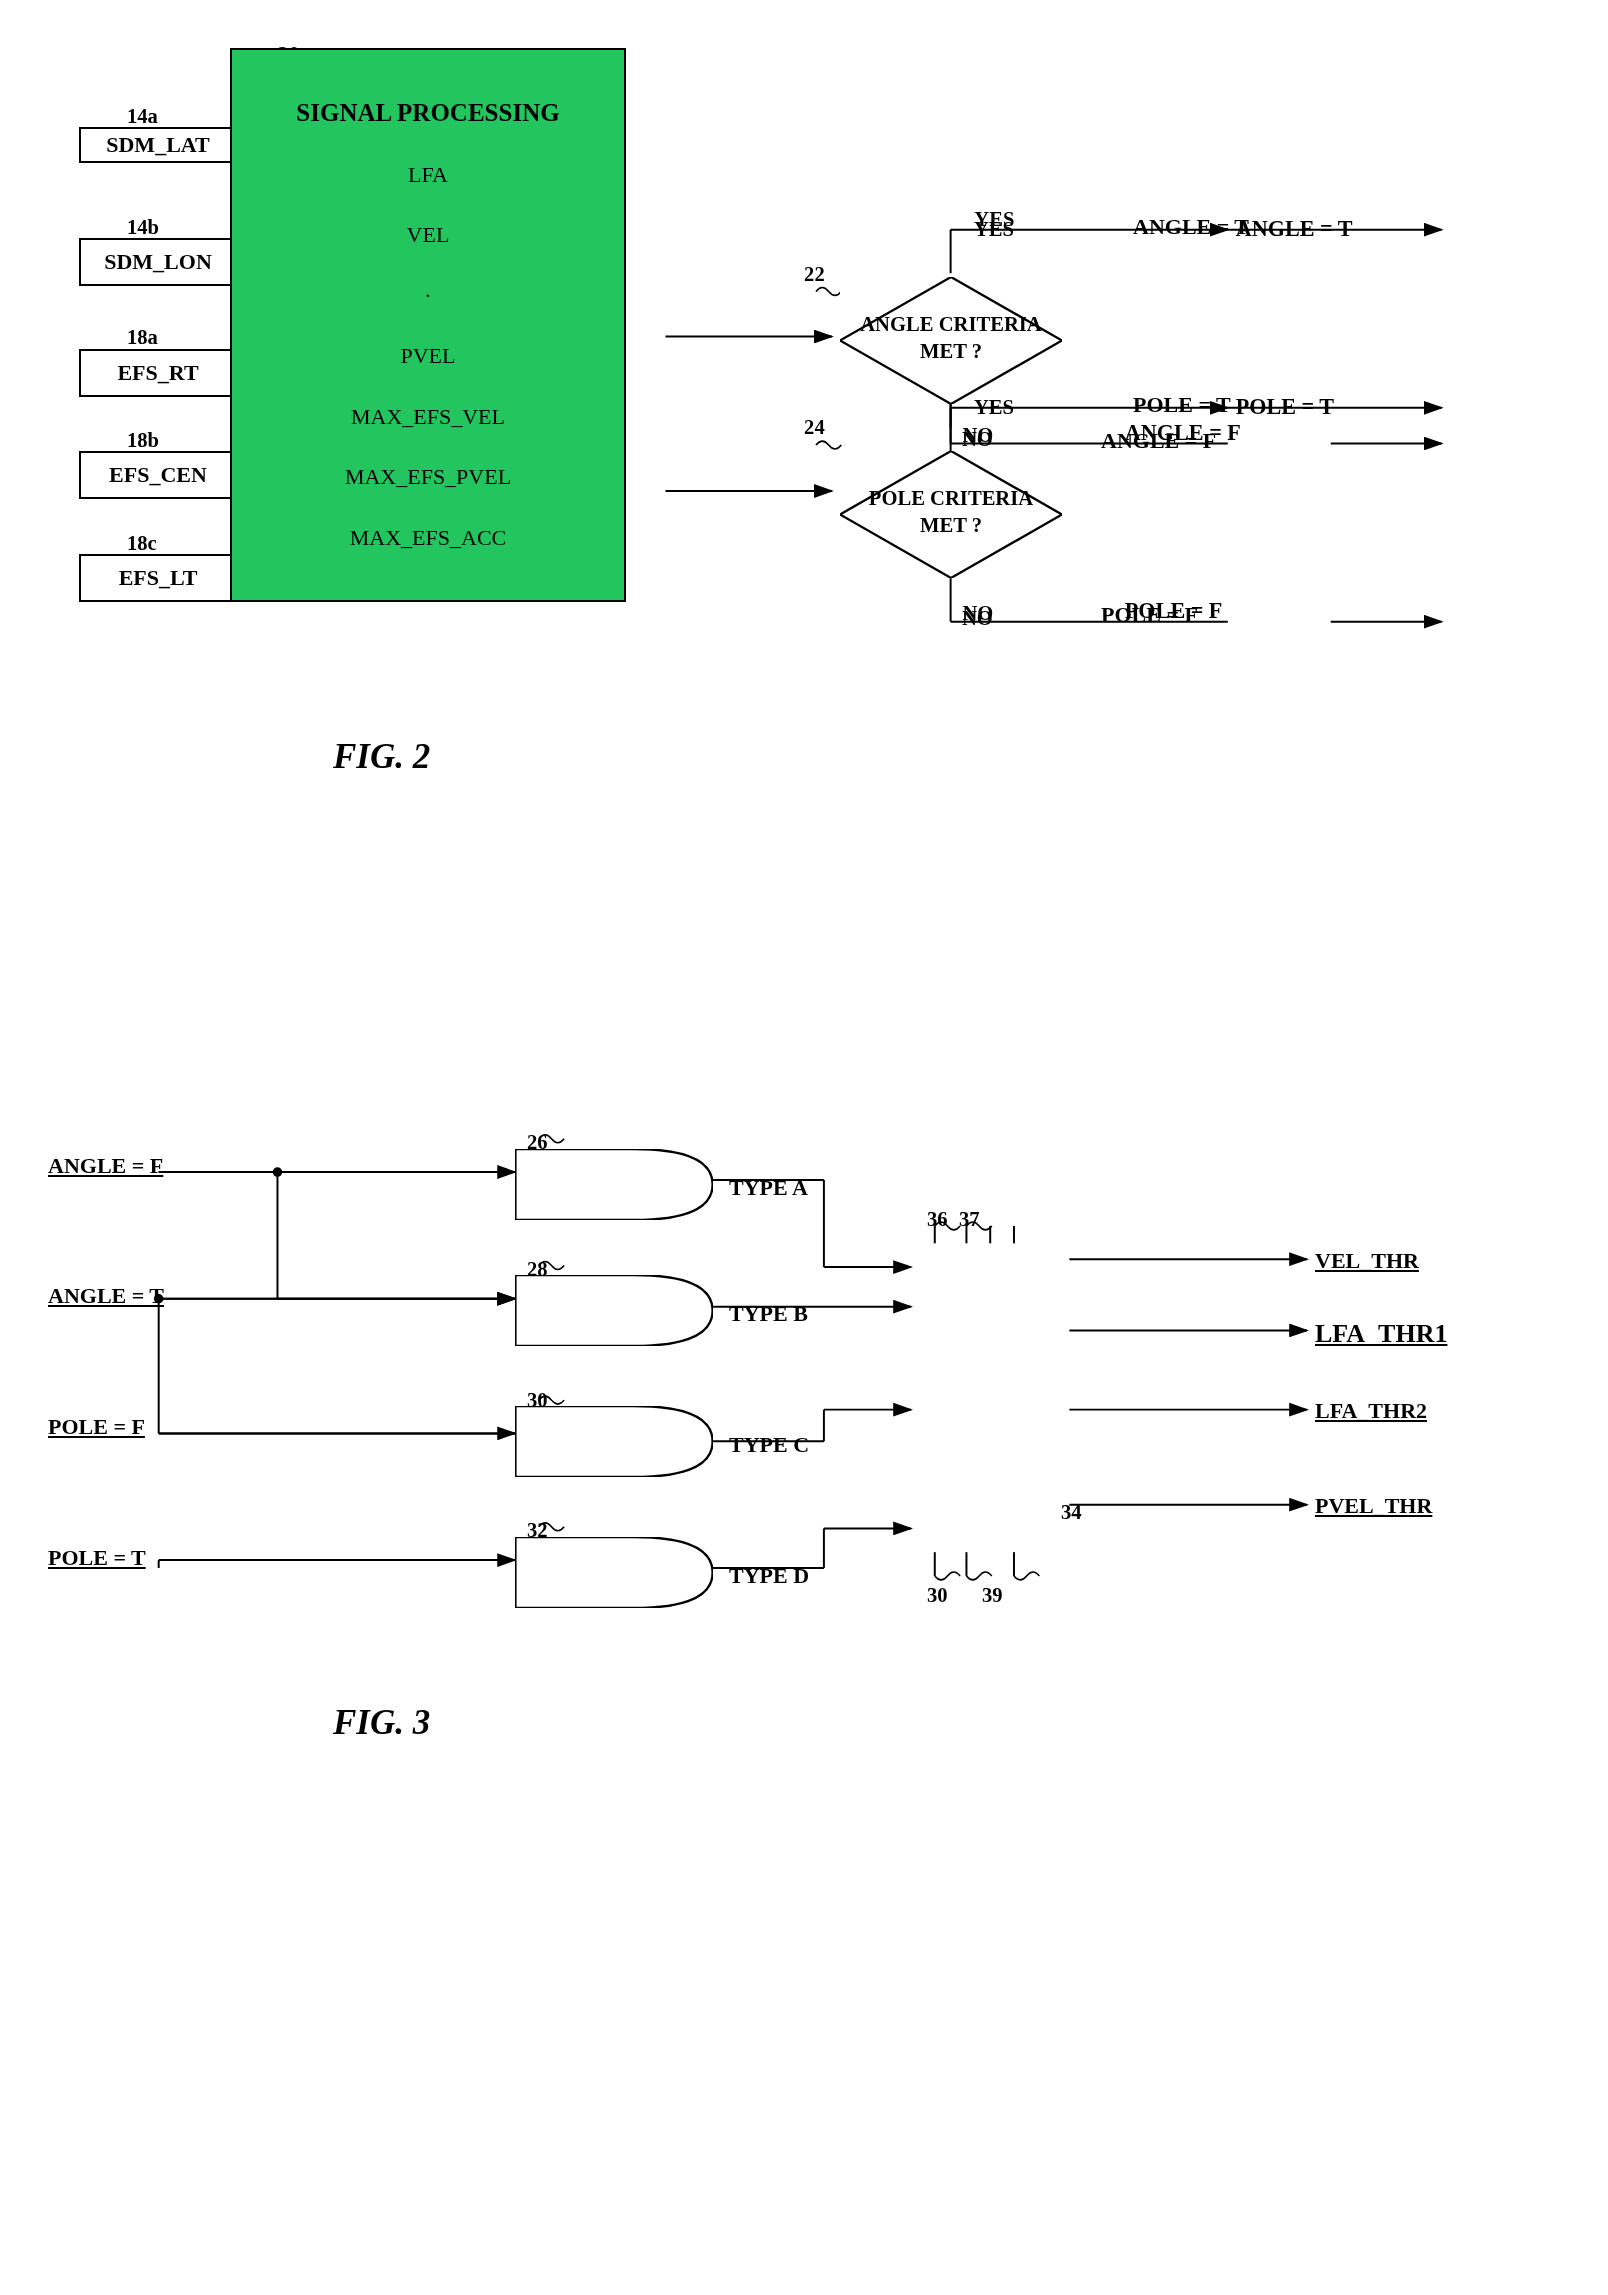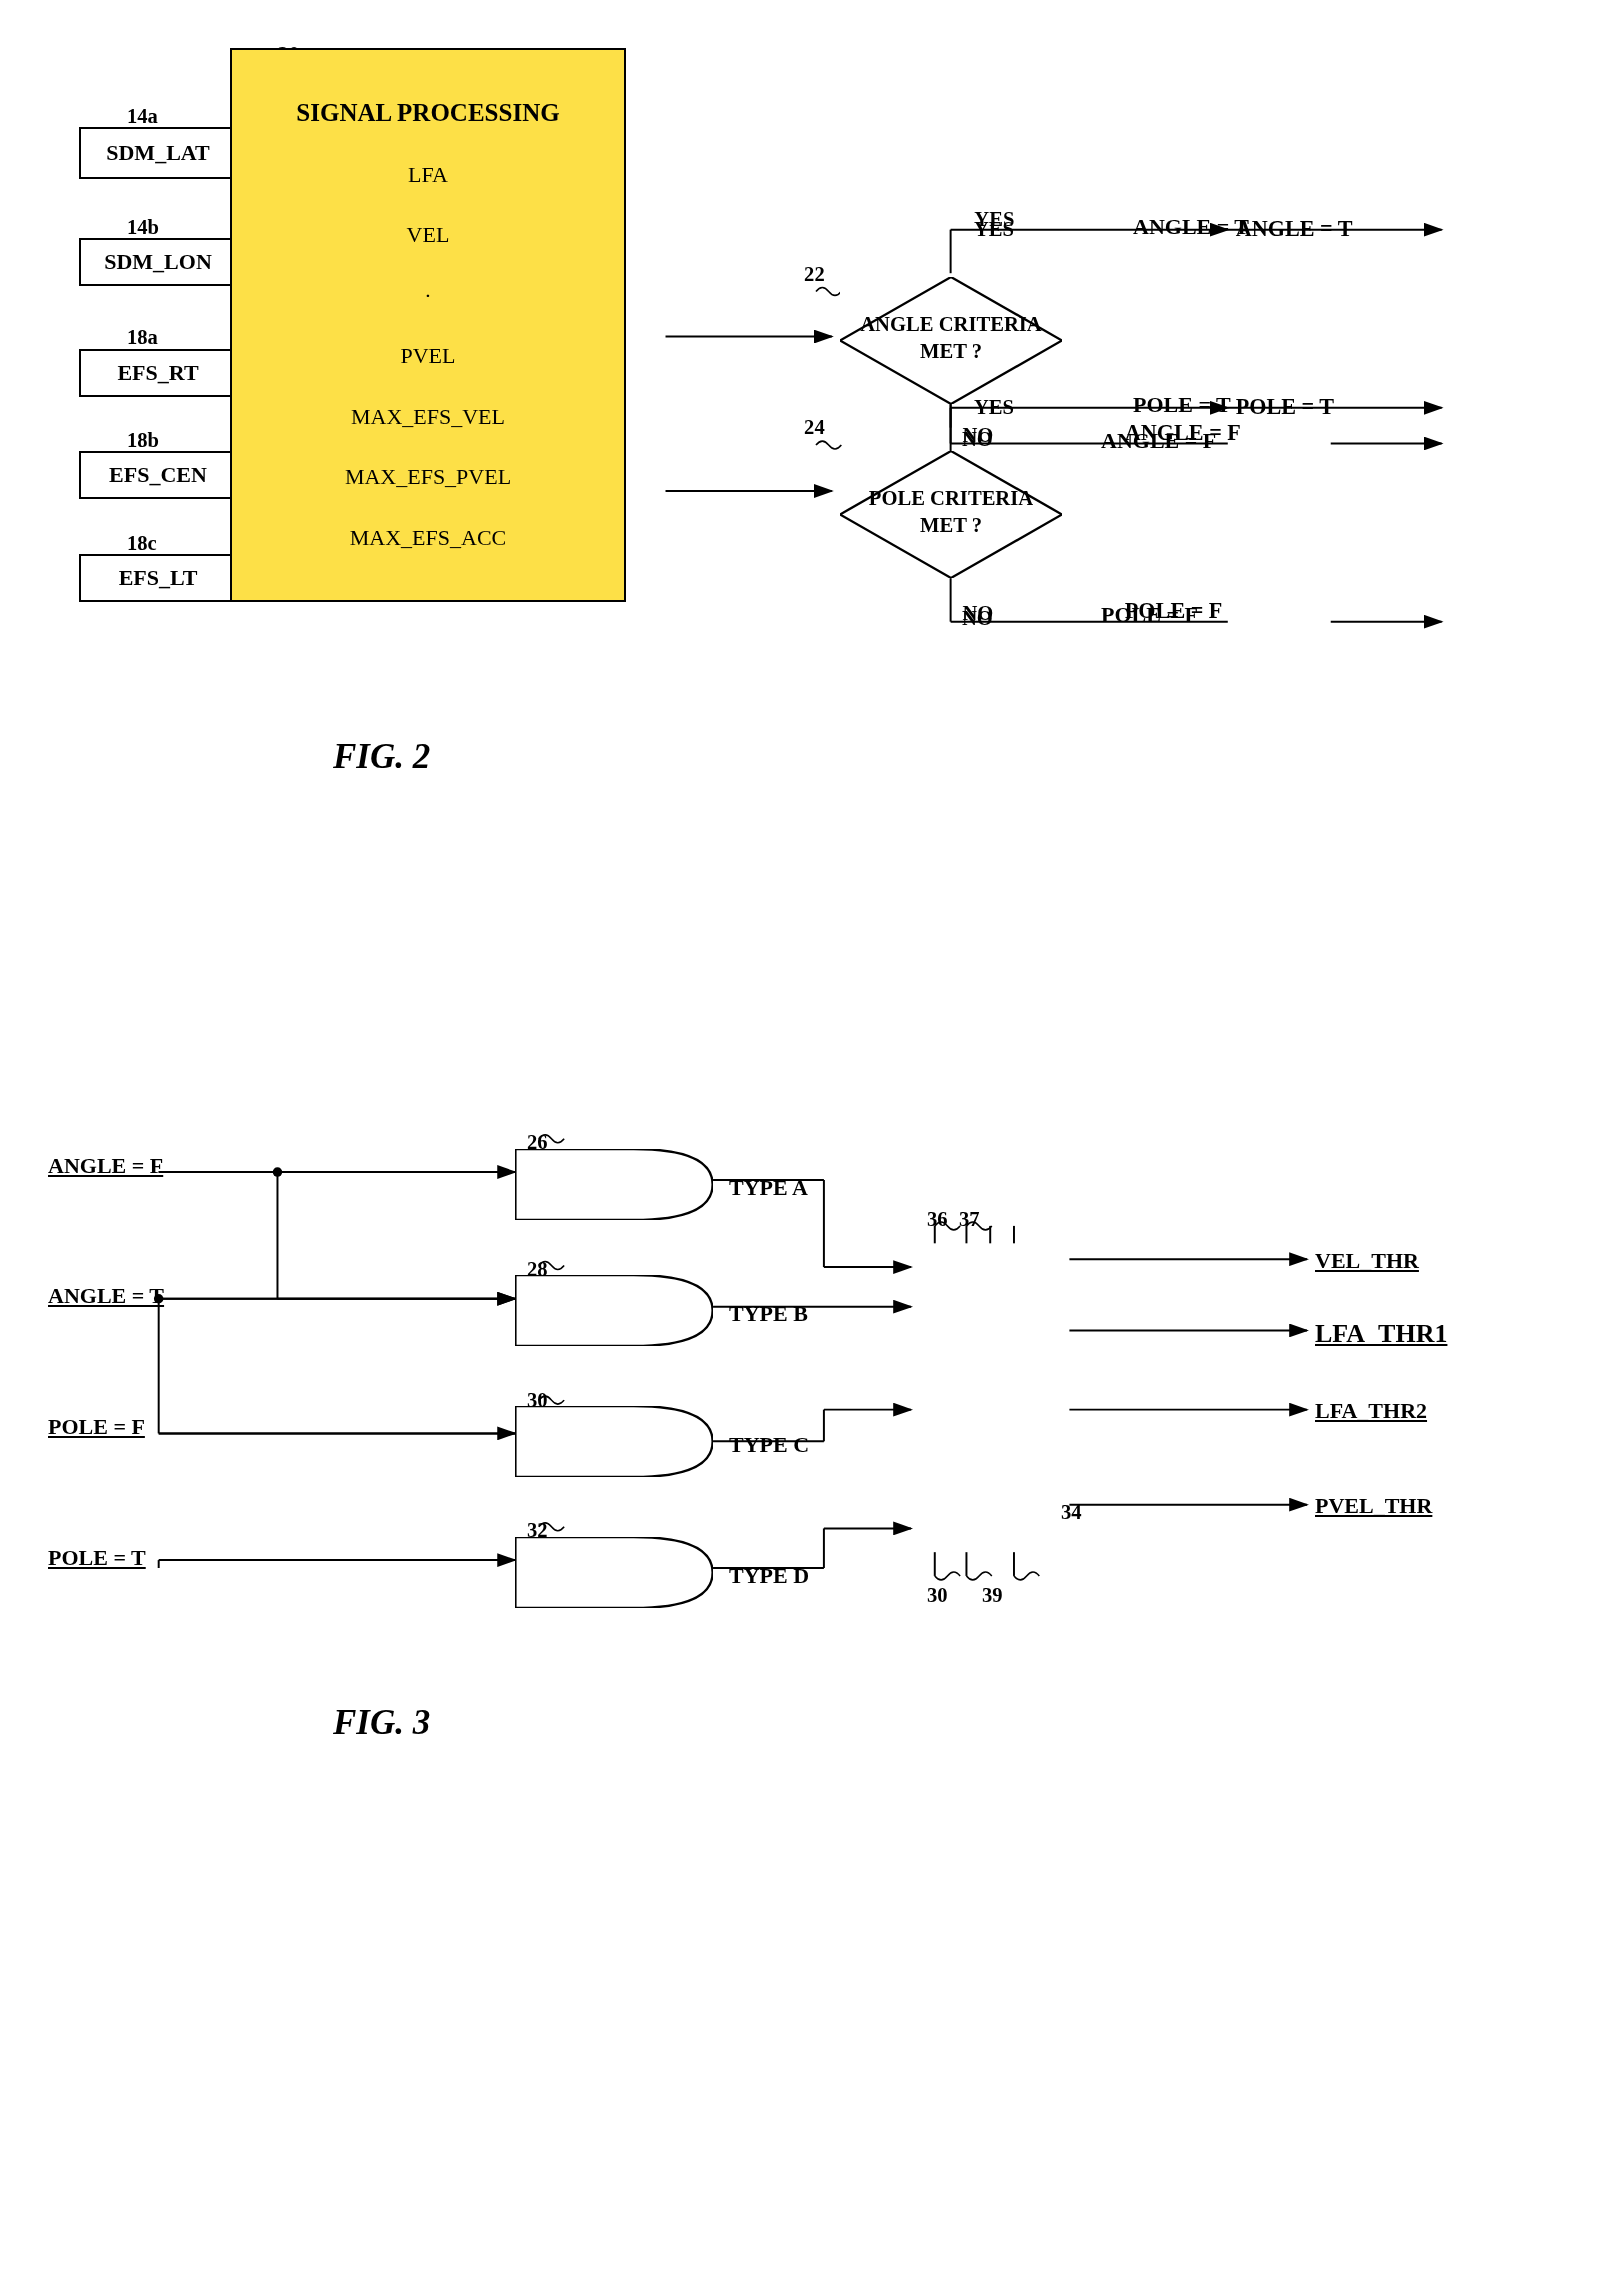--- a/index.html
+++ b/index.html
@@ -31,21 +31,21 @@
       font-weight: bold;
     }
 
     
     .sig-proc-box {
       position: absolute;
       top: 48px; left: 230px;
       width: 396px;
       height: 554px;
       border: 2.4px solid #000;
-      background: #fde047;
+      background: #22c55e;
       display: flex;
       flex-direction: column;
       align-items: center;
       justify-content: space-around;
       padding: 32px;
     }
 
     .sig-proc-title {
       font-size: 25px;
       font-weight: bold;
@@ -219,21 +219,21 @@
 
     <line x1="1180" y1="1960" x2="1180" y2="1990" stroke="#000" stroke-width="2.5"></line>
     <path d="M1180,1990 Q1188,2000 1196,1990 Q1204,1980 1212,1990" fill="none" stroke="#000" stroke-width="2"></path>
     <line x1="1220" y1="1960" x2="1220" y2="1990" stroke="#000" stroke-width="2.5"></line>
     <path d="M1220,1990 Q1228,2000 1236,1990 Q1244,1980 1252,1990" fill="none" stroke="#000" stroke-width="2"></path>
     <line x1="1280" y1="1960" x2="1280" y2="1990" stroke="#000" stroke-width="2.5"></line>
     <path d="M1280,1990 Q1288,2000 1296,1990 Q1304,1980 1312,1990" fill="none" stroke="#000" stroke-width="2"></path>
 
   </svg>
 
-  <div class="input-box" style="top:127px; left:79px; width:158px; height:52px;">
+  <div class="input-box" style="top:127px; left:79px; width:158px; height:36px;">
     <span>SDM_LAT</span>
   </div>
 
   <div class="input-box" style="top:238px; left:79px; width:158px; height:48px;">
     <span>SDM_LON</span>
   </div>
 
   <div class="input-box" style="top:349px; left:79px; width:158px; height:48px;">
     <span>EFS_RT</span>
   </div>

